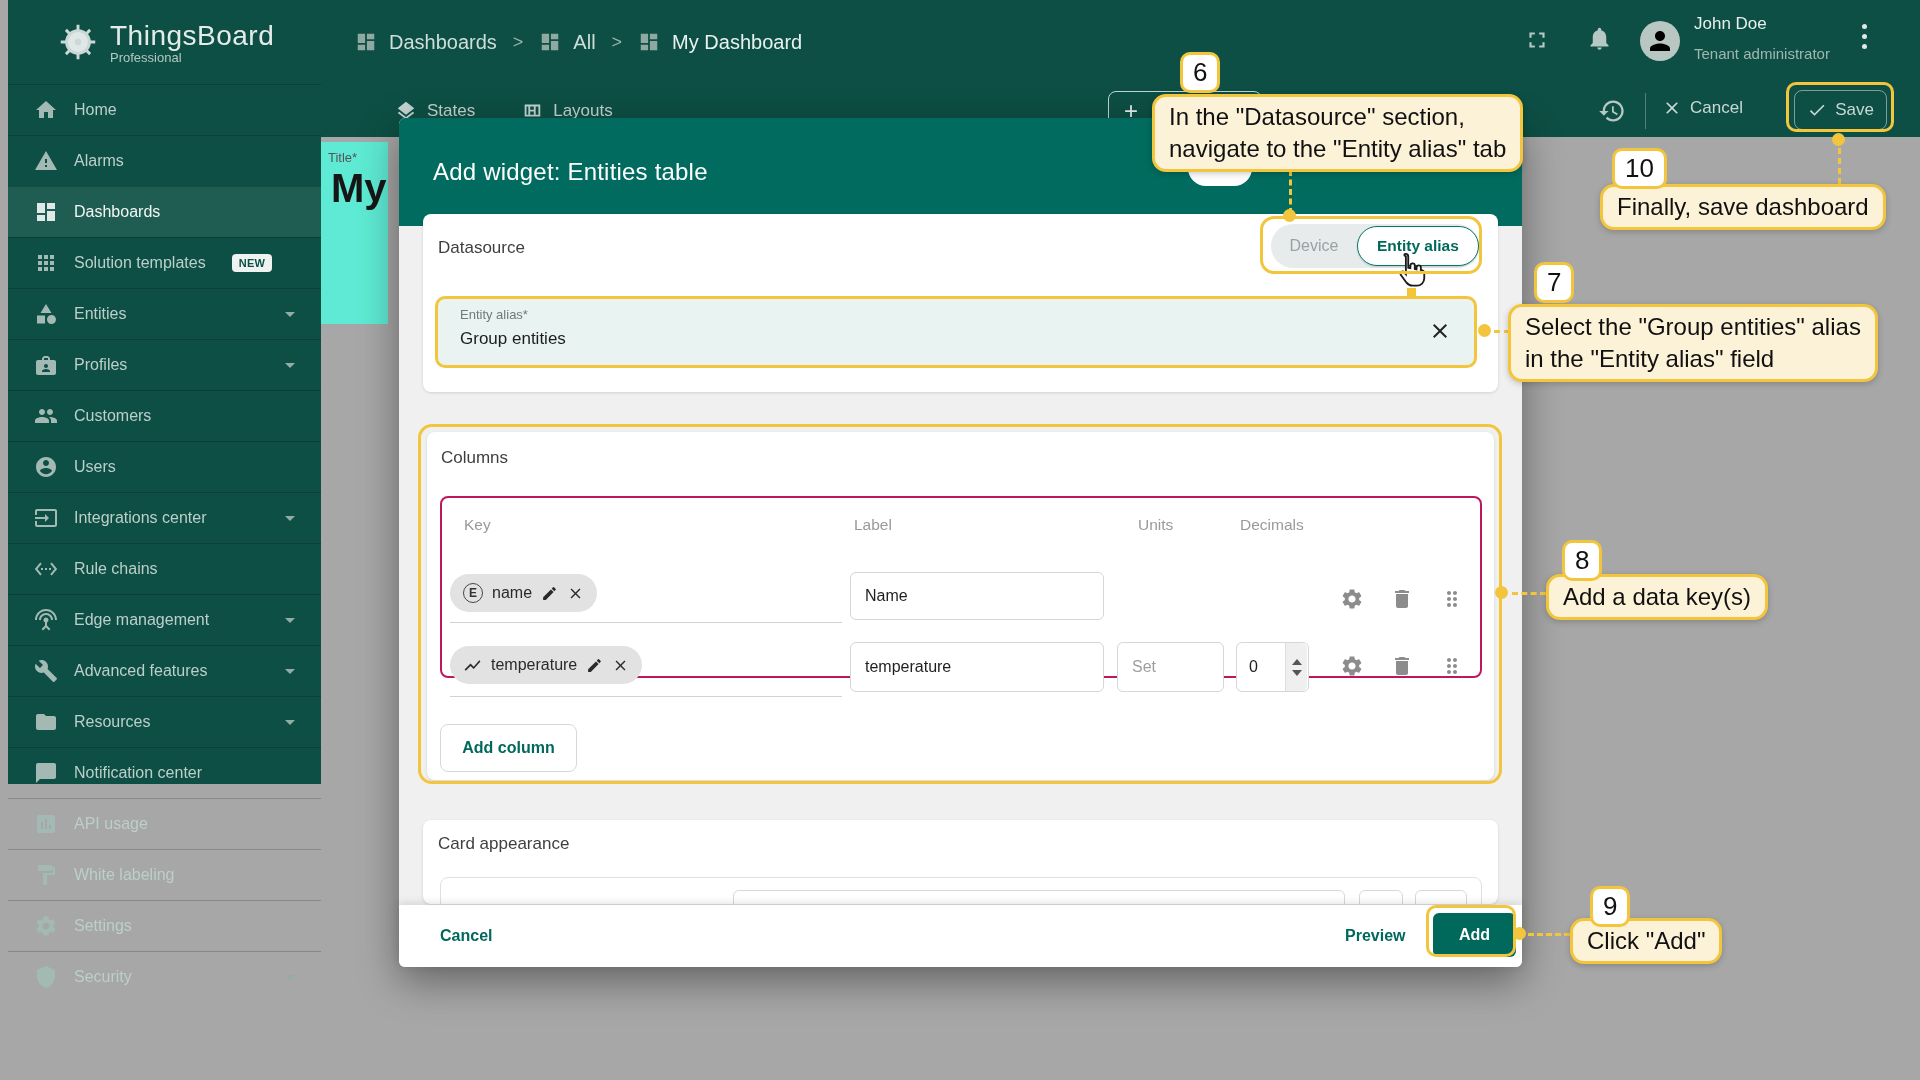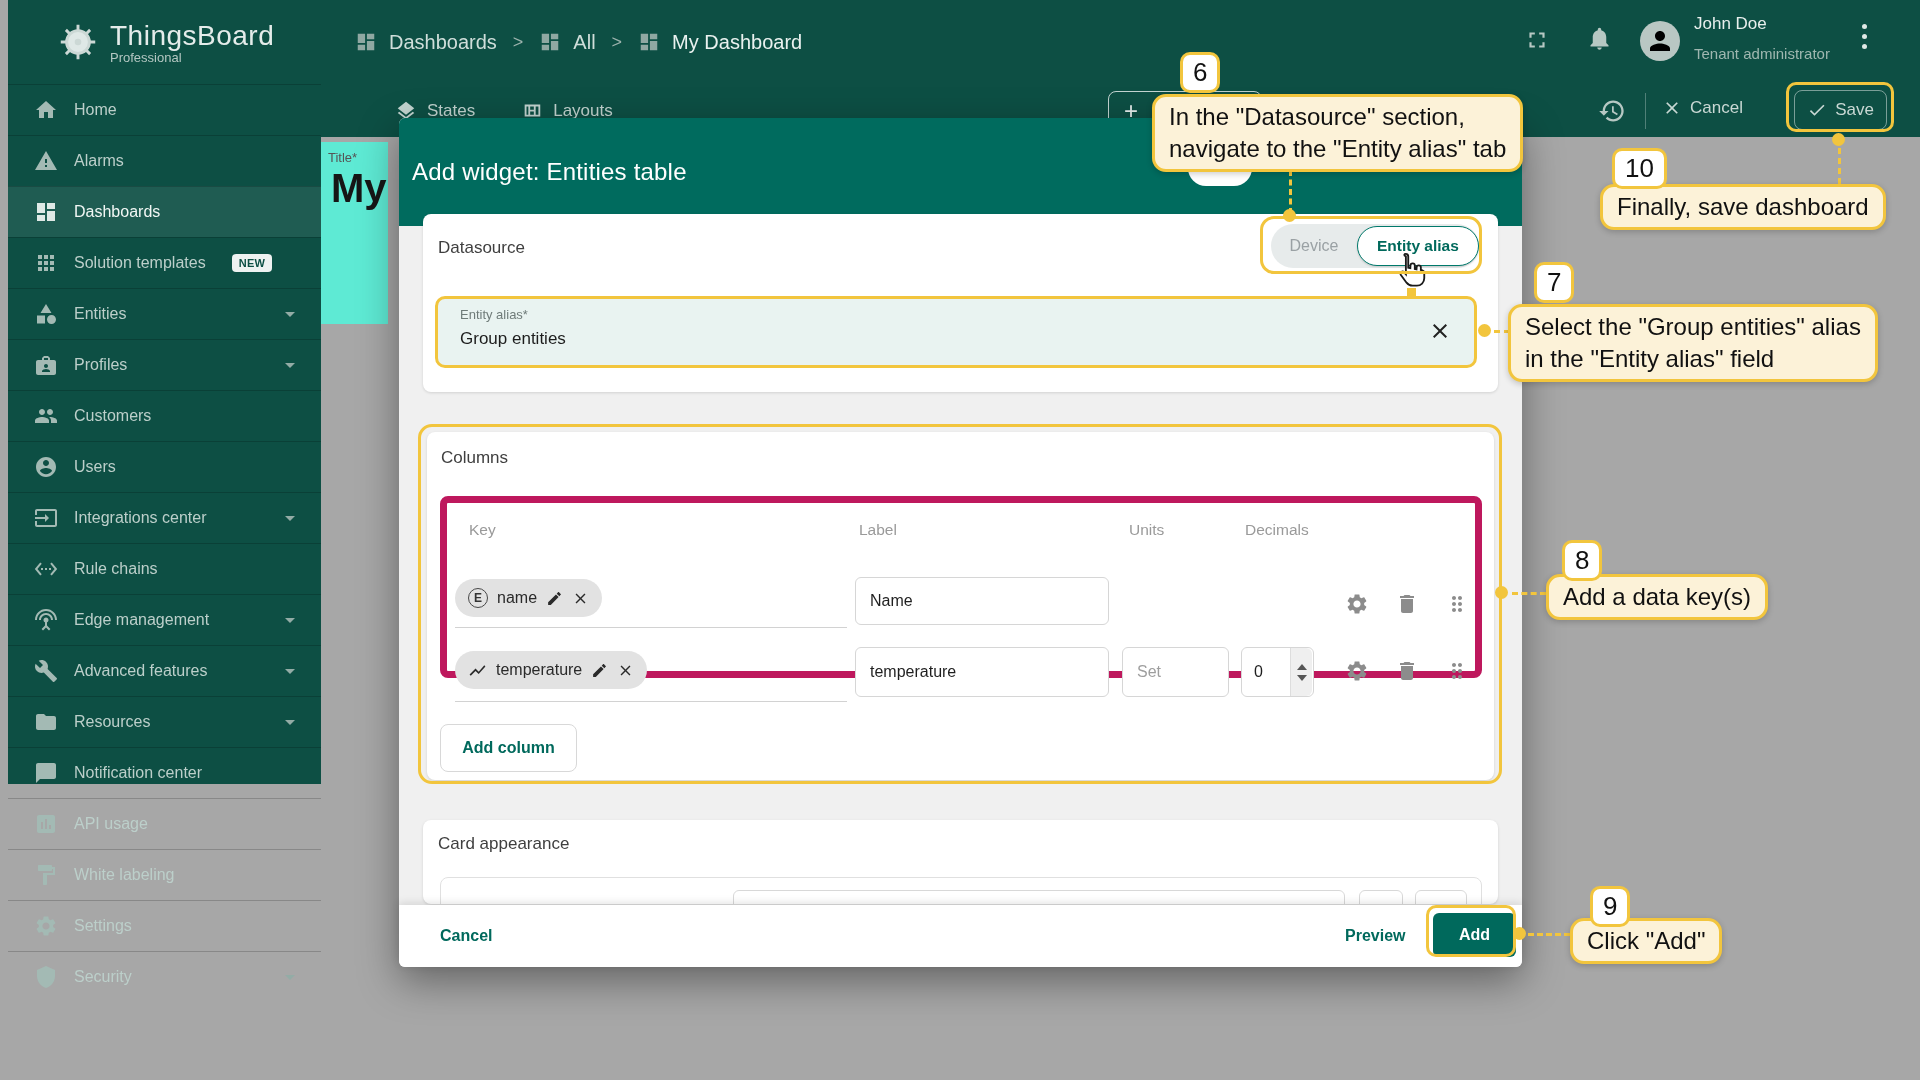--- a/index.html
+++ b/index.html
@@ -39,21 +39,21 @@
   .tb-tab{display:flex;align-items:center;gap:10px;color:#c2d3cf;font-size:17px;cursor:pointer}
 
   
   .canvas{position:absolute;left:313px;top:137px;right:0;bottom:0;background:#a7a7a7;z-index:1}
   .title-card{position:absolute;left:318px;top:142px;width:70px;height:182px;background:#5eead4;z-index:2}
 
   
   .modal{position:absolute;left:399px;top:118px;width:1123px;height:849px;background:#f0f0f0;
     border-radius:6px;box-shadow:0 14px 40px rgba(0,0,0,.4);z-index:5}
   .modal-header{position:absolute;left:0;top:0;width:100%;height:108px;background:var(--teal-hdr);
-    border-radius:6px 6px 0 0;display:flex;align-items:center;padding-left:13px}
+    border-radius:6px 6px 0 0;display:flex;align-items:center;padding-left:34px}
   .modal-title{color:#fff;font-size:24px;font-weight:500;letter-spacing:.2px}
   .card{position:absolute;background:#fff;border-radius:8px;box-shadow:0 1px 3px rgba(0,0,0,.13)}
   .sec-heading{font-size:17px;color:#3f3f3f}
 
   .toggle-wrap{position:absolute;left:872px;top:106px;width:208px;height:44px;background:#e7ebeb;
     border-radius:22px;display:flex;align-items:center;z-index:16}
   .toggle-off{width:86px;text-align:center;color:#9aa1a4;font-size:16px;cursor:pointer}
   .toggle-on{height:40px;background:#fff;border:1.5px solid #00796b;color:#00695c;font-weight:bold;
     font-size:15.5px;border-radius:20px;display:flex;align-items:center;padding:0 19px;cursor:pointer;
     box-shadow:0 1px 2px rgba(0,0,0,.15)}
@@ -347,24 +347,24 @@
         </svg>
     </div>
 
     <div class="abs" style="left:1008px;top:170px;width:9px;height:9px;background:var(--accent);z-index:29"></div>
     <svg class="abs" style="left:991px;top:132px;z-index:30" width="42" height="42" viewBox="0 0 32 32">
         <path d="M12 3c1 0 1.9.9 1.9 1.9v8.6l1.6.3.1-2c0-.9.8-1.6 1.7-1.6.9 0 1.6.7 1.6 1.6v2.6l1.3.3.1-1.5c0-.8.7-1.5 1.6-1.5s1.6.7 1.6 1.5v2l1.2.3c.8.2 1.4 1 1.4 1.9v4.2c0 3.1-2.5 5.6-5.6 5.6h-3.3c-1.8 0-3.5-.9-4.6-2.3l-4.3-5.9c-.5-.7-.4-1.7.3-2.2.7-.5 1.6-.4 2.2.2l1.3 1.5V4.9C10.1 3.9 11 3 12 3z" fill="#fff" stroke="#1a1a1a" stroke-width="1.4"></path>
       </svg>
 
     <div class="card" style="left:28px;top:314px;width:1067px;height:348px">
       <div class="sec-heading" style="position:absolute;left:14px;top:16px">Columns</div>
-      <div style="position:absolute;left:13px;top:64px;width:1042px;height:182px;border:7px solid #be185d;border-radius:8px">
+      <div style="position:absolute;left:13px;top:64px;width:1042px;height:182px;border:2px solid #be185d;border-radius:8px">
         <span style="position:absolute;left:22px;top:18px;font-size:15.5px;color:#9a9a9a">Key</span>
         <span style="position:absolute;left:412px;top:18px;font-size:15.5px;color:#9a9a9a">Label</span>
-        <span style="position:absolute;left:682px;top:18px;font-size:15.5px;color:#9a9a9a">Units</span>
+        <span style="position:absolute;left:696px;top:18px;font-size:15.5px;color:#9a9a9a">Units</span>
         <span style="position:absolute;left:798px;top:18px;font-size:15.5px;color:#9a9a9a">Decimals</span>
 
         <div>
           <span class="chip" style="position:absolute;left:8px;top:76px">
             <span class="cE">E</span>
             <span>name</span>
             <svg class="ico" width="17" height="17" viewBox="0 0 24 24" fill="#4d4d4d">
                 <path d="M3 17.25V21h3.75L17.81 9.94l-3.75-3.75L3 17.25zM20.71 7.04c.39-.39.39-1.02 0-1.41l-2.34-2.34c-.39-.39-1.02-.39-1.41 0l-1.83 1.83 3.75 3.75 1.42-1.83z"></path>
               </svg>
             <svg class="ico" width="17" height="17" viewBox="0 0 24 24" fill="#4d4d4d">

